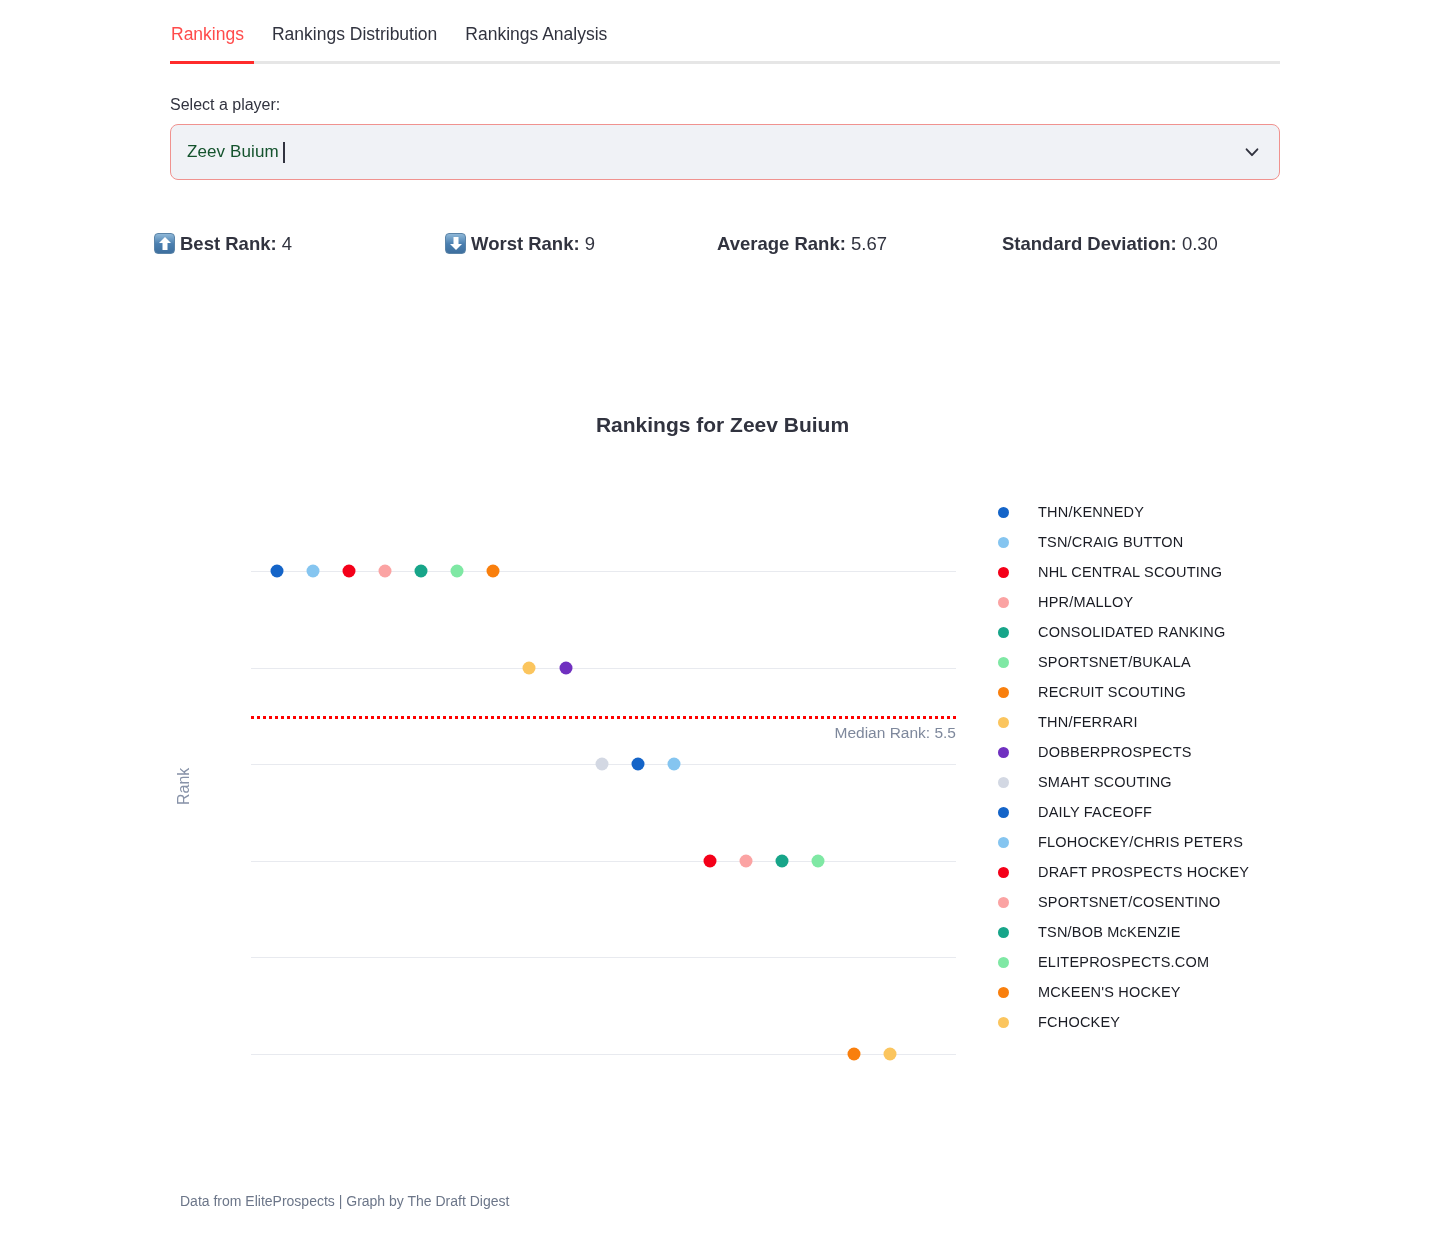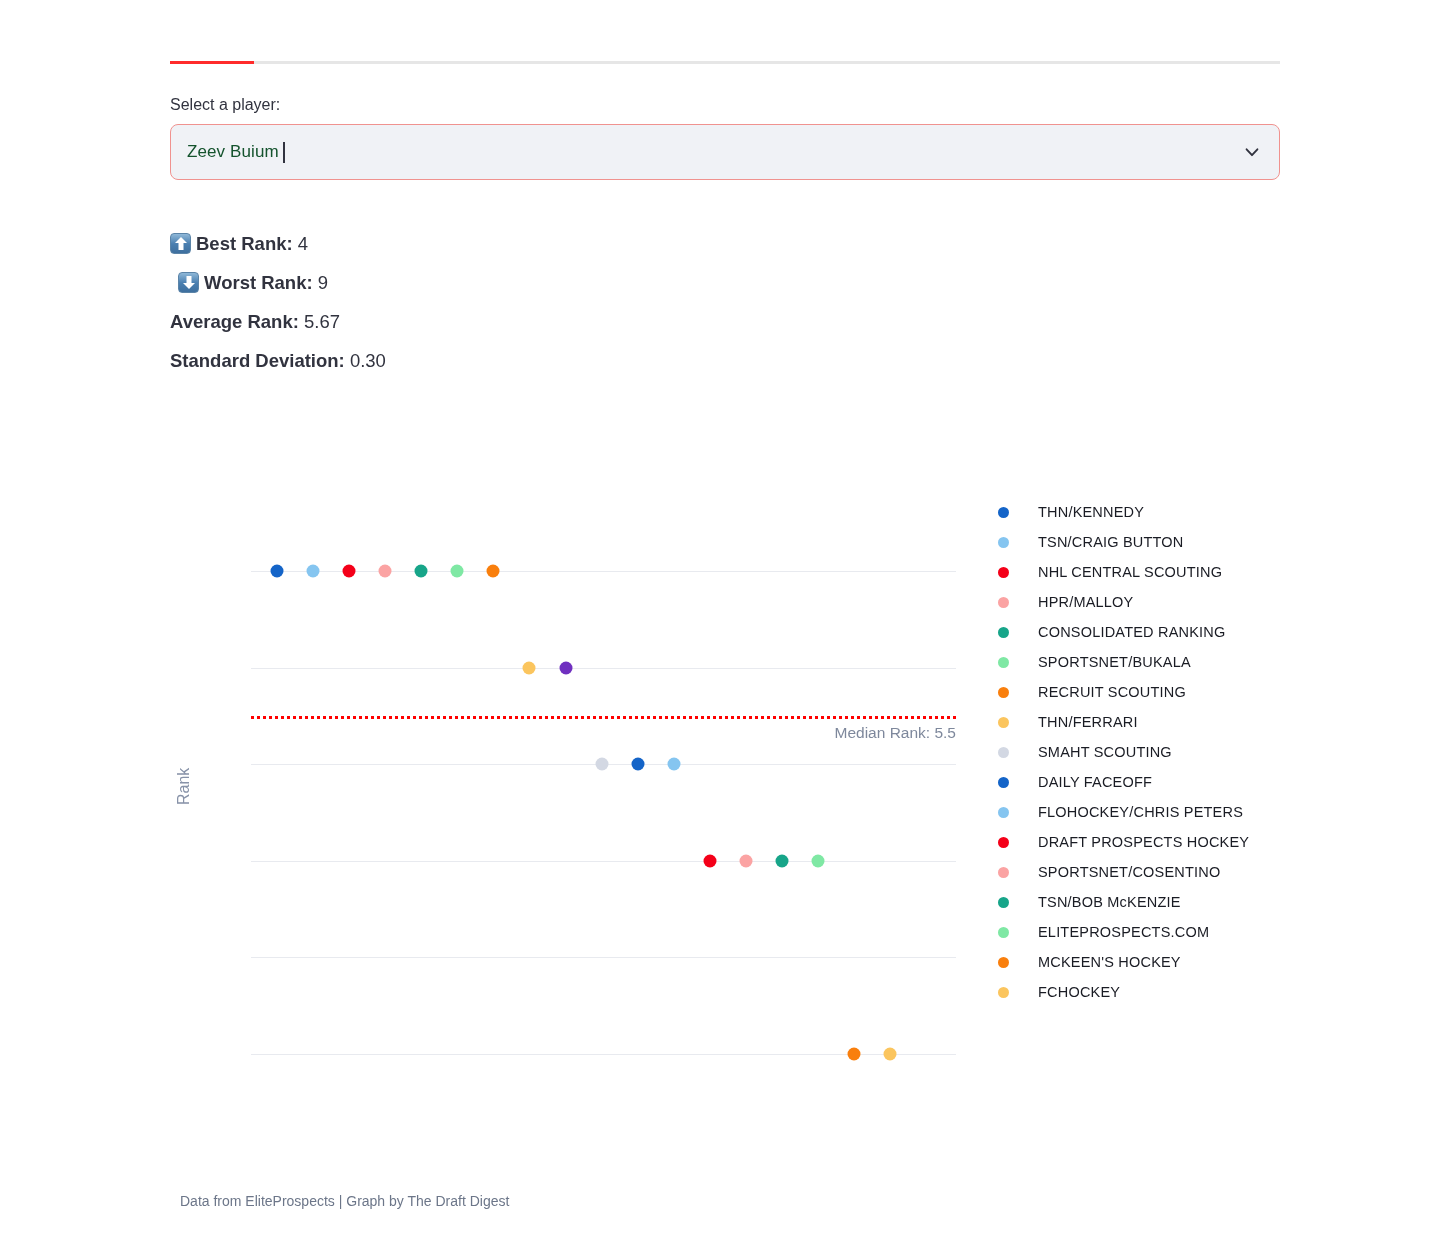--- a/index.html
+++ b/index.html
@@ -95,25 +95,24 @@
     right: 18px;
     top: 50%;
     transform: translateY(-50%);
     width: 18px; height: 18px;
     color: #31333f;
   }
 
   
   #stats {
     position: absolute;
-    left: 170px;
+    left: 154px;
     top: 224px;
     width: 1110px;
     display: flex;
-    flex-direction: column;
   }
   .stat {
     font-size: 18.5px;
     line-height: 39px;
     color: #31333f;
   }
   .stat:nth-child(1) { width: 283px; }
   .stat:nth-child(2) { width: 272px; padding-left: 8px; }
   .stat:nth-child(3) { width: 285px; }
   .stat:nth-child(4) { width: 260px; }
@@ -230,20 +229,25 @@
     left: 180px; top: 798px;
     width: 1085px;
     font-size: 14px;
     color: #6c7689;
   }
 </style>
 </head>
 <body>
 
 <div id="tabbar">
+  <div class="tabs-row">
+    <div class="tab active">Rankings</div>
+    <div class="tab">Rankings Distribution</div>
+    <div class="tab">Rankings Analysis</div>
+  </div>
   <div class="tab-underline-track"></div>
   <div class="tab-underline-active"></div>
 </div>
 
 <div id="selector-block">
   <div class="field-label">Select a player:</div>
   <div class="combobox">
     <span class="combobox-value">Zeev Buium</span>
     <span class="caret"></span>
     <span class="chev">
@@ -263,20 +267,21 @@
   </div>
   <div class="stat">
     <b>Average Rank:</b> <span class="val">5.67</span>
   </div>
   <div class="stat">
     <b>Standard Deviation:</b> <span class="val">0.30</span>
   </div>
 </div>
 
 <div id="chart-wrap">
+  <div id="chart-title">Rankings for Zeev Buium</div>
   <div class="ylabel-axis">Rank</div>
   <div id="plot">
       <div class="gridline" style="top: 96.4286px;"></div>
       <div class="gridline" style="top: 192.857px;"></div>
       <div class="gridline" style="top: 289.286px;"></div>
       <div class="gridline" style="top: 385.714px;"></div>
       <div class="gridline" style="top: 482.143px;"></div>
       <div class="gridline" style="top: 578.571px;"></div>
       <div class="dot" title="THN/KENNEDY — 4" style="left: 26.0307px; top: 96.4286px; background: rgb(20, 100, 200);"></div>
       <div class="dot" title="TSN/CRAIG BUTTON — 4" style="left: 62.0921px; top: 96.4286px; background: rgb(133, 197, 240);"></div>
@@ -326,20 +331,24 @@
       </div>
       <div class="legend-item">
         <span class="legend-swatch" style="background: rgb(249, 127, 13);"></span>
         <span class="legend-text">RECRUIT SCOUTING</span>
       </div>
       <div class="legend-item">
         <span class="legend-swatch" style="background: rgb(251, 197, 94);"></span>
         <span class="legend-text">THN/FERRARI</span>
       </div>
       <div class="legend-item">
+        <span class="legend-swatch" style="background: rgb(112, 48, 192);"></span>
+        <span class="legend-text">DOBBERPROSPECTS</span>
+      </div>
+      <div class="legend-item">
         <span class="legend-swatch" style="background: rgb(211, 216, 227);"></span>
         <span class="legend-text">SMAHT SCOUTING</span>
       </div>
       <div class="legend-item">
         <span class="legend-swatch" style="background: rgb(20, 100, 200);"></span>
         <span class="legend-text">DAILY FACEOFF</span>
       </div>
       <div class="legend-item">
         <span class="legend-swatch" style="background: rgb(133, 197, 240);"></span>
         <span class="legend-text">FLOHOCKEY/CHRIS PETERS</span>

